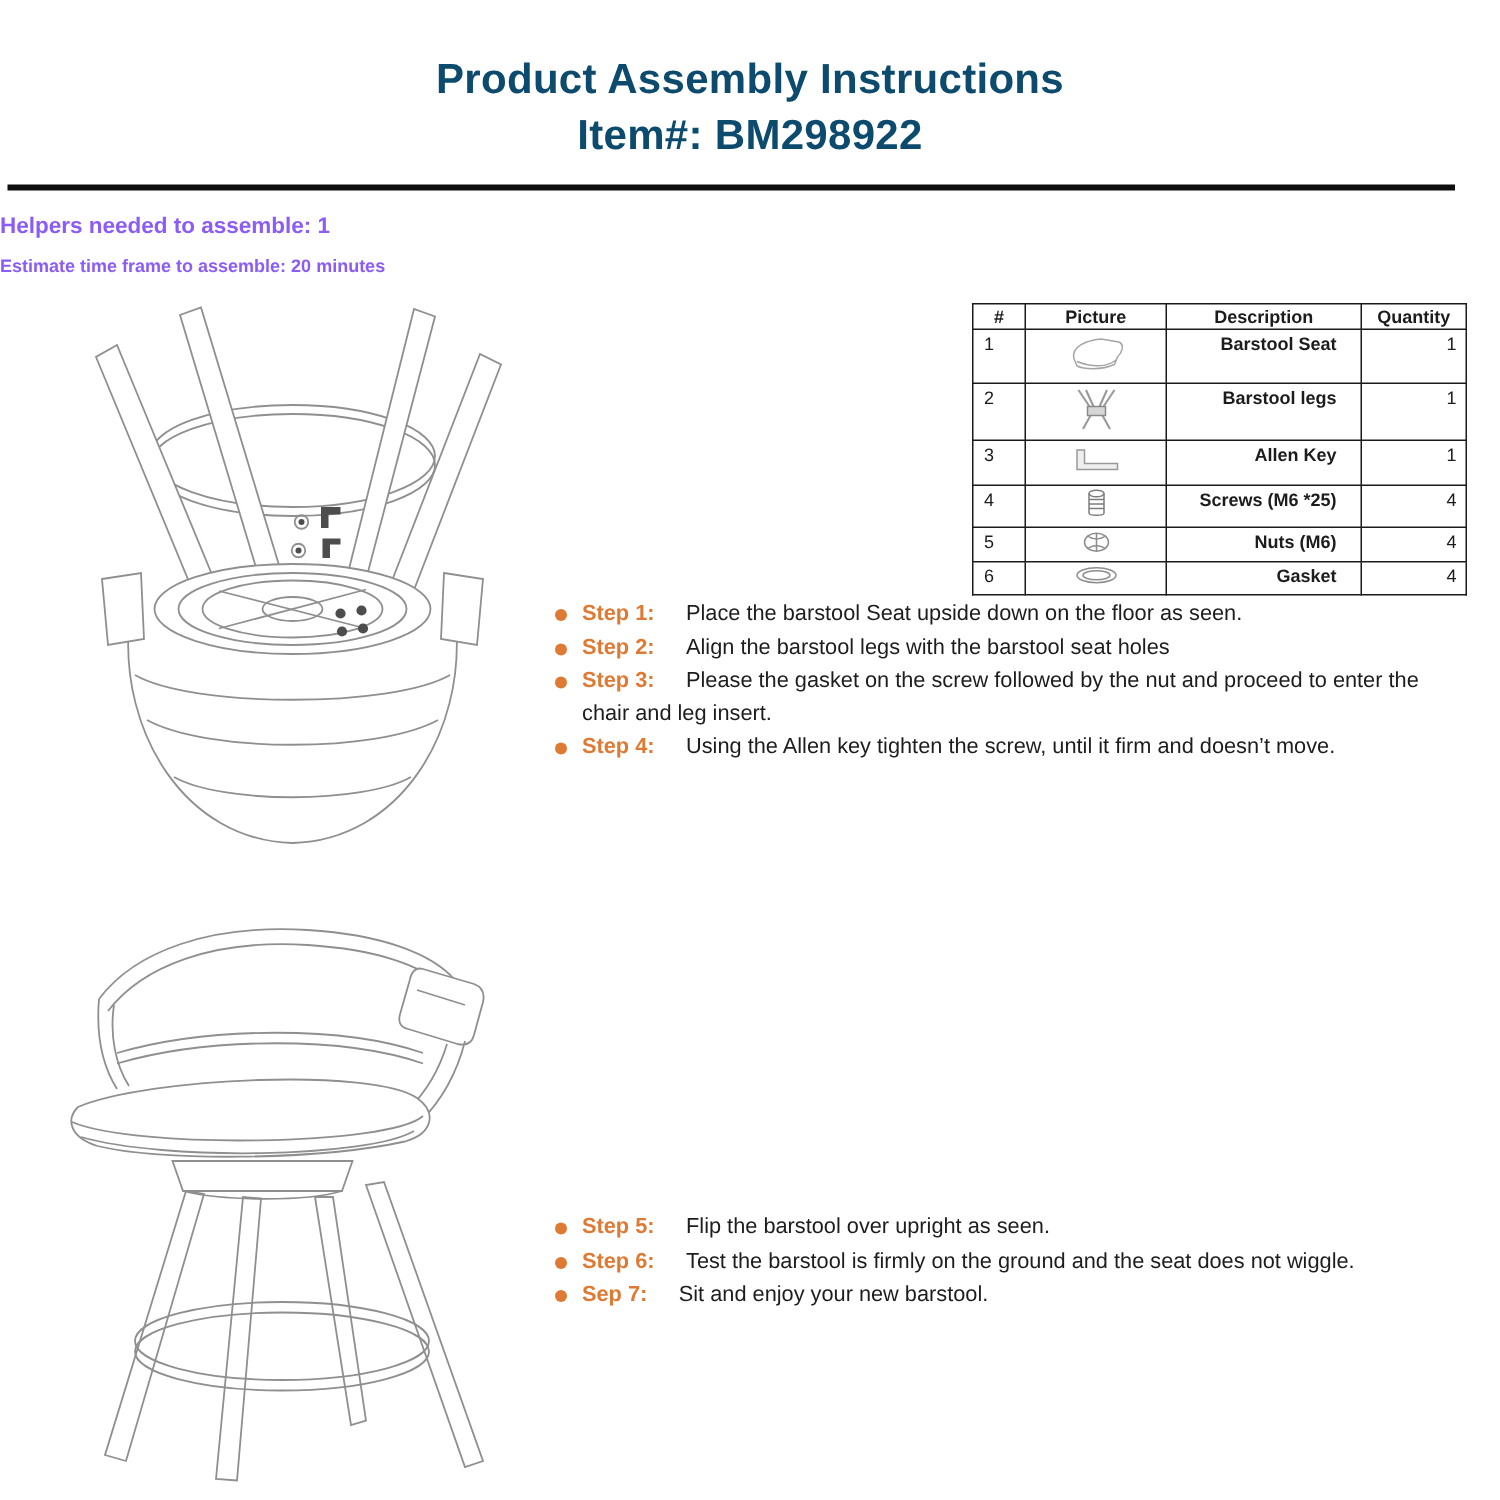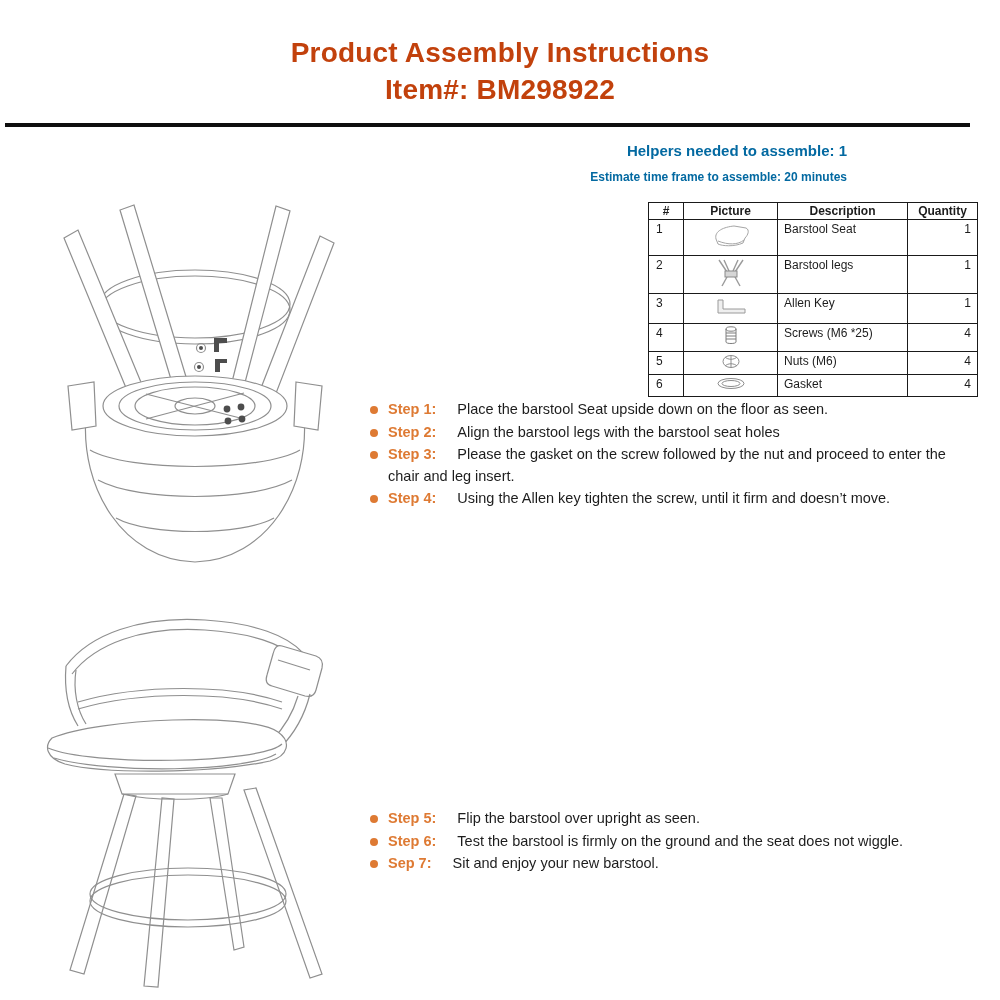--- a/index.html
+++ b/index.html
@@ -1,35 +1,35 @@
 <!DOCTYPE html>
 <html style="--accent: #DE7A33;"><head>
 <meta charset="utf-8">
 <style>
   :root { --accent:#DE7A33; --ink:#1c1c1c; --sketch:#8f8f8f; }
   * { margin:0; padding:0; box-sizing:border-box; }
   body { background:#ffffff; font-family:"Liberation Sans", sans-serif; color:var(--ink); }
   #page { position:relative; width:1000px; height:1000px; background:#ffffff; overflow:hidden; }
 
   .title-block { position:absolute; top:34px; left:0; width:1000px; text-align:center; }
-  .title-line { font-size:28px; font-weight:700; line-height:37px; letter-spacing:.2px; color:#c2410c; }
+  .title-line { font-size:28px; font-weight:700; line-height:37px; letter-spacing:.2px; color:#0c4a6e; }
 
   .divider { position:absolute; top:123px; left:5px; width:965px; height:4px; background:#0e0e0e; }
 
-  .meta-line { position:absolute; left:0; width:847px; text-align:right; font-weight:700; color:#0369a1; }
+  .meta-line { position:absolute; left:0; width:847px; text-align:left; font-weight:700; color:#8b5cf6; }
   .helpers  { top:142px; font-size:15px; }
   .estimate { top:170px; font-size:12px; }
 
   
   .parts { position:absolute; top:202px; left:648px; border-collapse:collapse; table-layout:fixed; }
   .parts th, .parts td { border:1.5px solid #1a1a1a; font-size:12px; vertical-align:top; overflow:hidden; }
   .parts th { font-weight:700; text-align:center; padding:1px 2px; height:16px; }
   .parts td.num { text-align:left; padding:2px 2px 2px 7px; }
   .parts td.pic { text-align:center; padding:1px 0; }
-  .parts td.desc { text-align:left; padding:2px 2px 2px 6px; }
+  .parts td.desc { text-align:right; padding:2px 16px 2px 6px;font-weight:bold; }
   .parts td.qty { text-align:right; padding:2px 6px 2px 2px; }
   .col-num { width:35px; } .col-pic { width:94px; } .col-desc { width:130px; } .col-qty { width:70px; }
   .r-tall  td { height:32px; }
   .r-mid   td { height:25px; }
   .r-short td { height:22px; }
 
   
   .steps { position:absolute; left:368px; width:610px; }
   .steps-1 { top:399px; }
   .steps-2 { top:808px; }

